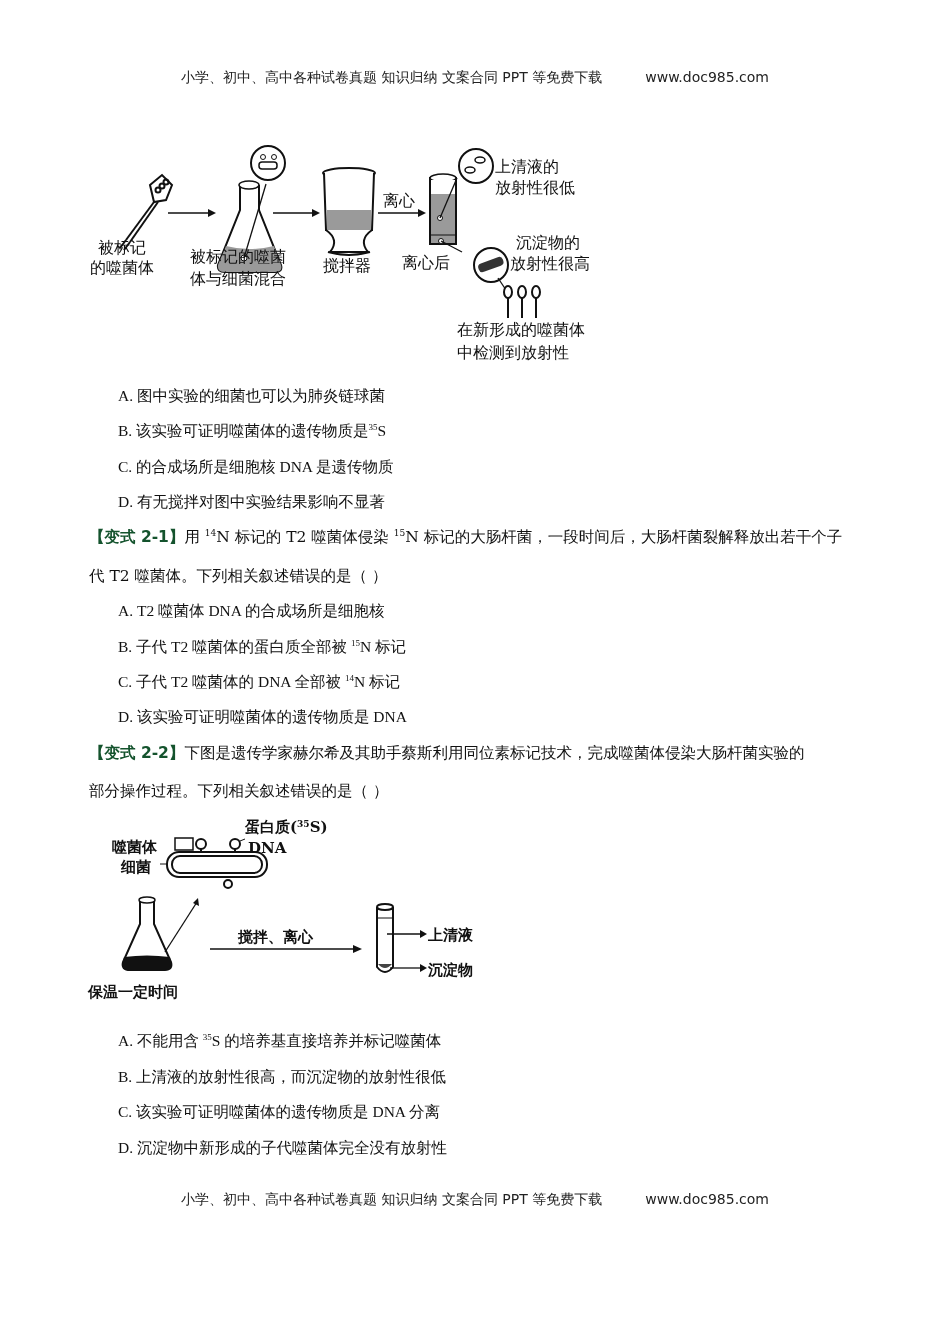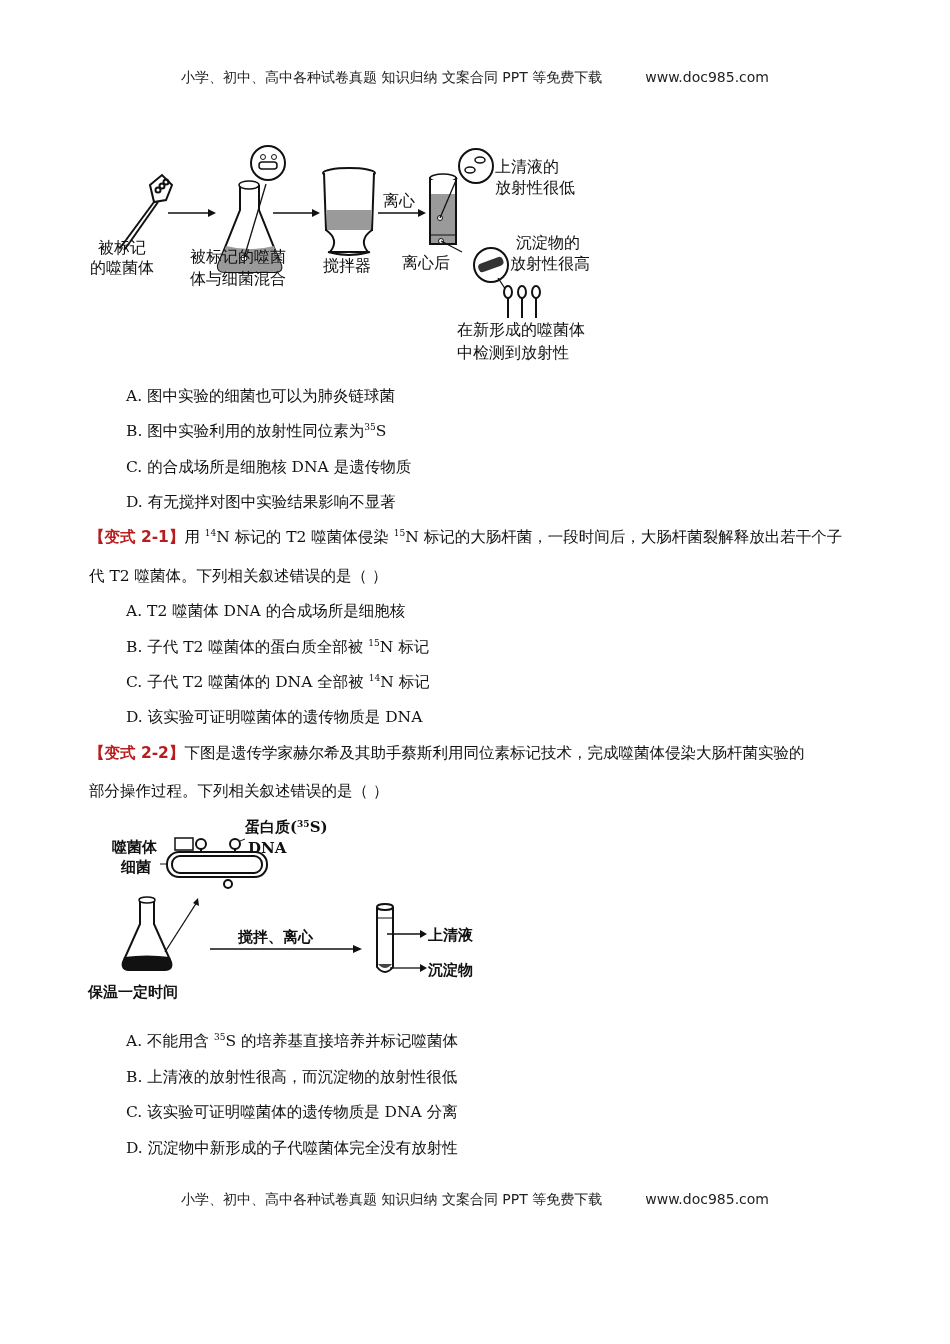--- a/index.html
+++ b/index.html
@@ -4,23 +4,23 @@
   <style>
     html, body { margin: 0; padding: 0; background: #ffffff; }
     body { width: 950px; height: 1344px; position: relative; overflow: hidden;
       font-family: "DejaVu Serif", "Liberation Serif", serif; color: #111; }
     .header, .footer { position: absolute; left: 0; width: 950px; text-align: center;
       font-family: "DejaVu Sans", "Liberation Sans", sans-serif; font-size: 14px; color: #222; }
     .header { top: 69px; }
     .footer { top: 1191px; }
     .header .url, .footer .url { margin-left: 43px; }
     .line { position: absolute; font-size: 15.5px; white-space: nowrap; line-height: 20px; }
-    .opt { left: 126px; }
+    .opt { left: 118px; font-family: Liberation Serif, serif; }
     .para { left: 89px; }
-    .head-blue { color: #b91c1c; font-weight: bold; font-family: "DejaVu Sans", "Liberation Sans", sans-serif; }
+    .head-blue { color: #14532d; font-weight: bold; font-family: "DejaVu Sans", "Liberation Sans", sans-serif; }
     sup { font-size: 9px; vertical-align: 6px; line-height: 0; }
     .fig { position: absolute; }
     .fig text { font-family: "DejaVu Serif", "Liberation Serif", serif; fill: #111; }
   </style>
 </head>
 <body>
 
 <div class="header">
   <span>小学、初中、高中各种试卷真题  知识归纳  文案合同  PPT 等免费下载</span><span class="url">www.doc985.com</span>
 </div>
@@ -109,21 +109,21 @@
   <text x="426" y="108" font-size="16">沉淀物的</text>
   <text x="420" y="129" font-size="16">放射性很高</text>
   <text x="367" y="195" font-size="16">在新形成的噬菌体</text>
   <text x="367" y="218" font-size="16">中检测到放射性</text>
 </svg>
 
 <div class="line opt" style="top:386px">
   <span>A.</span>&nbsp;<span>图中实验的细菌也可以为肺炎链球菌</span>
 </div>
 <div class="line opt" style="top:421px">
-  <span>B.</span>&nbsp;<span>图中实验利用的放射性同位素为</span><sup>35</sup><span>S</span>
+  <span>B.</span>&nbsp;<span>该实验可证明噬菌体的遗传物质是</span><sup>35</sup><span>S</span>
 </div>
 <div class="line opt" style="top:457px">
   <span>C.</span>&nbsp;<span>的合成场所是细胞核  DNA 是遗传物质</span>
 </div>
 <div class="line opt" style="top:492px">
   <span>D.</span>&nbsp;<span>有无搅拌对图中实验结果影响不显著</span>
 </div>
 
 <div class="line para" style="top:527px">
   <span class="head-blue">【变式 2-1】</span><span>用 </span><sup>14</sup><span>N 标记的 T2 噬菌体侵染 </span><sup>15</sup><span>N 标记的大肠杆菌，一段时间后，大肠杆菌裂解释放出若干个子</span>

